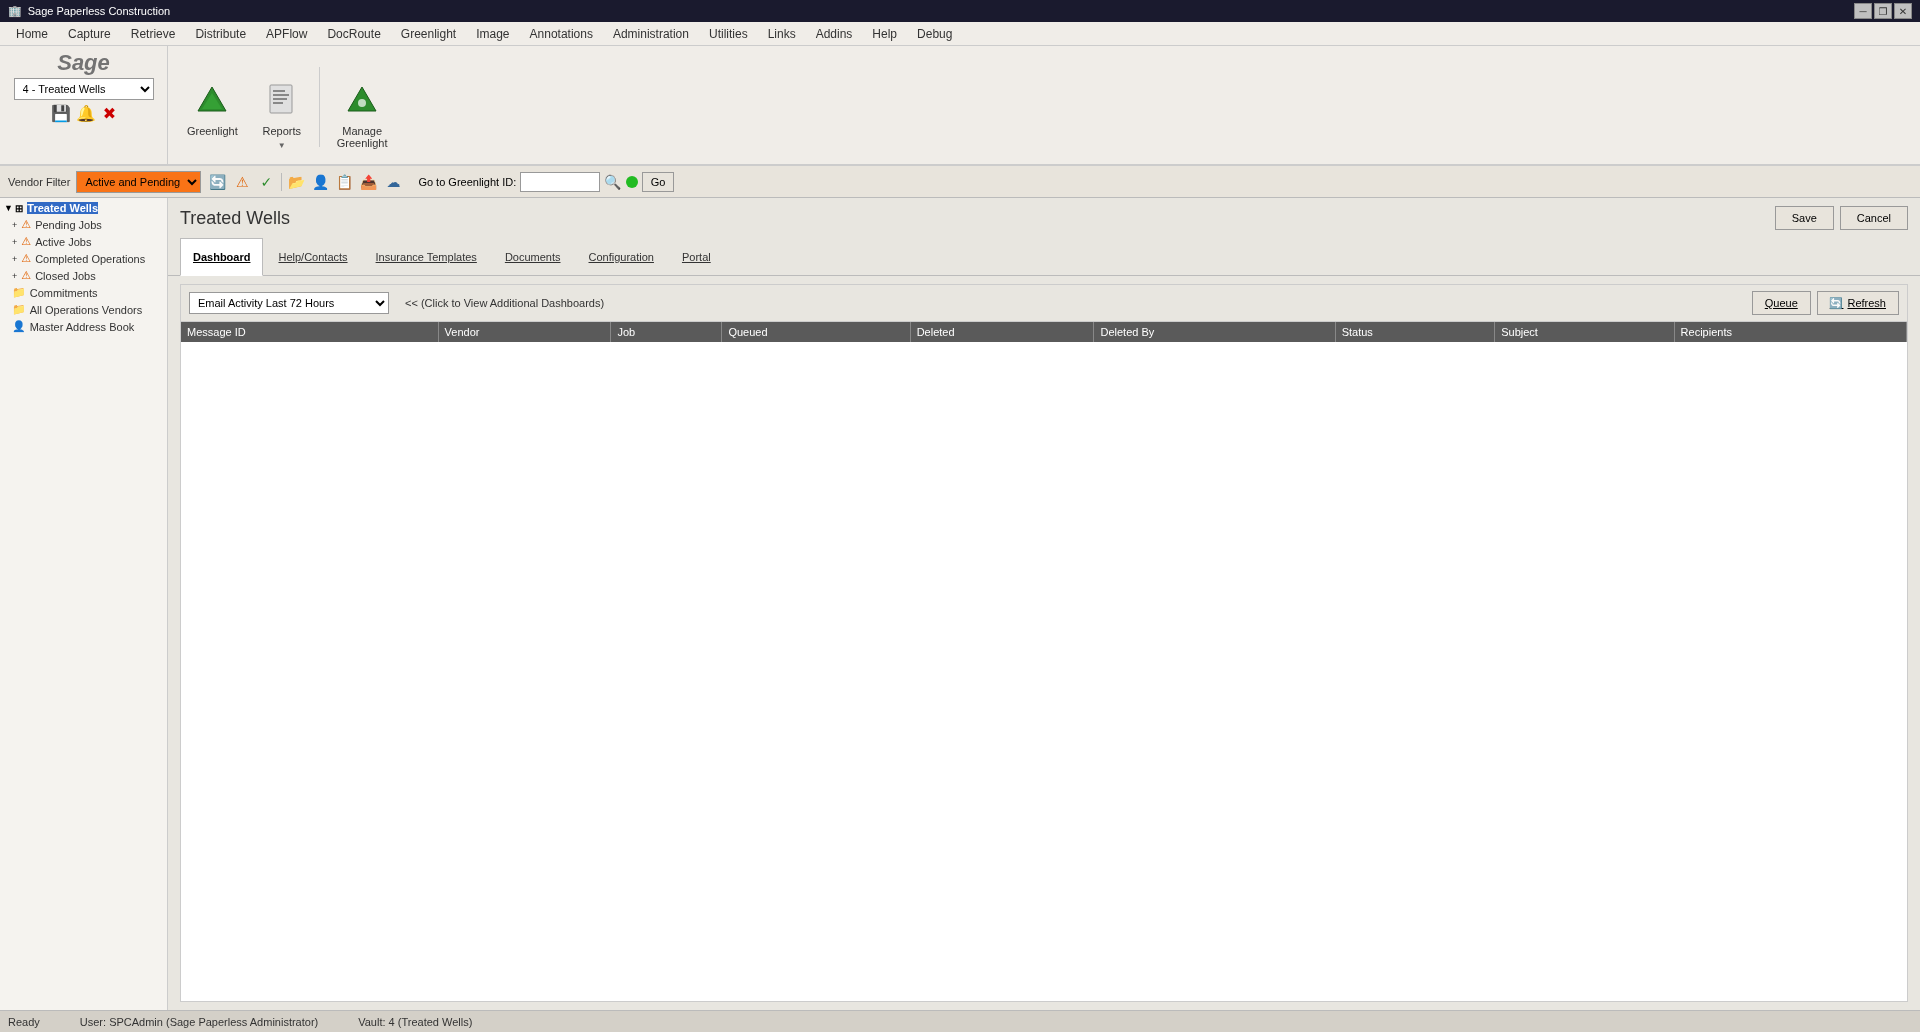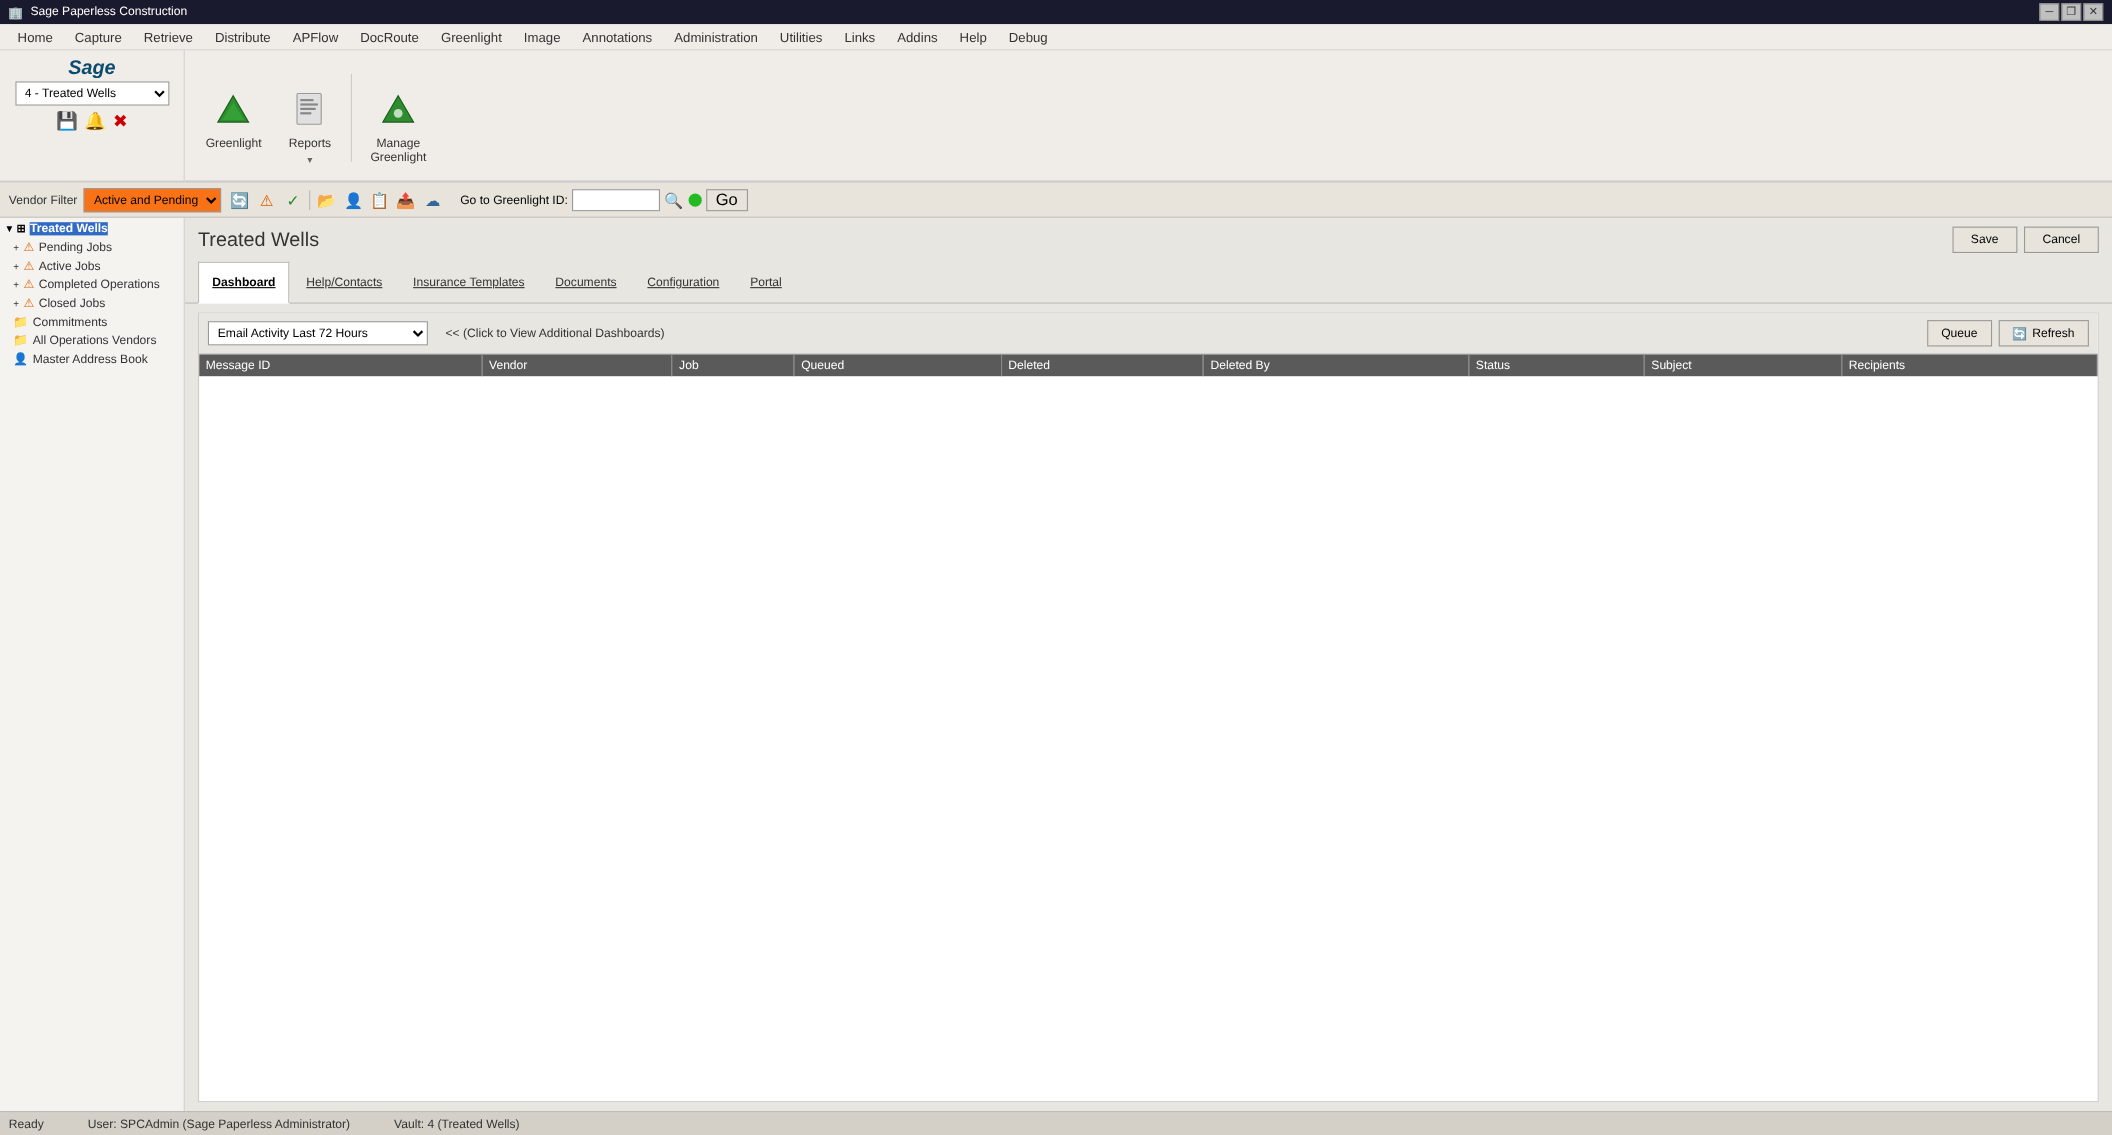--- a/index.html
+++ b/index.html
@@ -108,21 +108,21 @@
       display: flex; align-items: center; justify-content: center;
       cursor: pointer; font-size: 14px;
       border: 1px solid transparent;
       border-radius: 2px;
     }
     .toolbar-separator { width: 1px; height: 18px; background: #bbb; margin: 0 2px; }
     .go-to-greenlight { display: flex; align-items: center; gap: 4px; margin-left: 8px; font-size: 11px; }
     .go-input { height: 20px; width: 80px; border: 1px solid #999; padding: 1px 4px; font-size: 11px; }
     .go-btn {
       height: 20px; padding: 0 8px;
-      font-size: 15px;
+      font-size: 11px;
       border: 1px solid #999;
       background: #e8e4dc;
       cursor: pointer;
     }
     .green-dot { width: 12px; height: 12px; border-radius: 50%; background: #22bb22; display: inline-block; }
 
     
     #main {
       display: flex;
       height: calc(1032px - 22px - 24px - 120px - 32px - 22px);
@@ -278,22 +278,22 @@
       border-top: 1px solid #bbb;
       height: 22px;
       display: flex;
       align-items: center;
       padding: 0 8px;
       font-size: 11px;
       color: #333;
       gap: 40px;
     }
     .sage-logo {
-      color: #0c4a6e;
-      font-size: 18px;
+      color: #737373;
+      font-size: 22px;
       font-weight: bold;
       font-style: italic;
       line-height: 1;
     }
     #ribbon-with-logo {
       display: flex;
       align-items: stretch;
       background: #f0ede8;
       border-bottom: 2px solid #ccc;
       height: 120px;
@@ -507,21 +507,21 @@
       <div id="dashboard-toolbar">
         <div id="dashboard-toolbar-left">
           <select class="dashboard-select">
             <option>Email Activity Last 72 Hours</option>
             <option>Pending Jobs</option>
             <option>Active Jobs</option>
             <option>Completed Operations</option>
           </select>
           <span class="dashboard-nav">&lt;&lt; (Click to View Additional Dashboards)</span>
         </div>
-        <div style="display:flex;gap:6px;align-items:center;">
+        <div style="display:flex;gap:6px;align-items:center;text-decoration:underline;">
           <button class="queue-btn">Queue</button>
           <button class="refresh-btn">
             <span>🔄</span>
             <span>Refresh</span>
           </button>
         </div>
       </div>
 
       <div class="table-wrapper">
         <table id="data-table">

